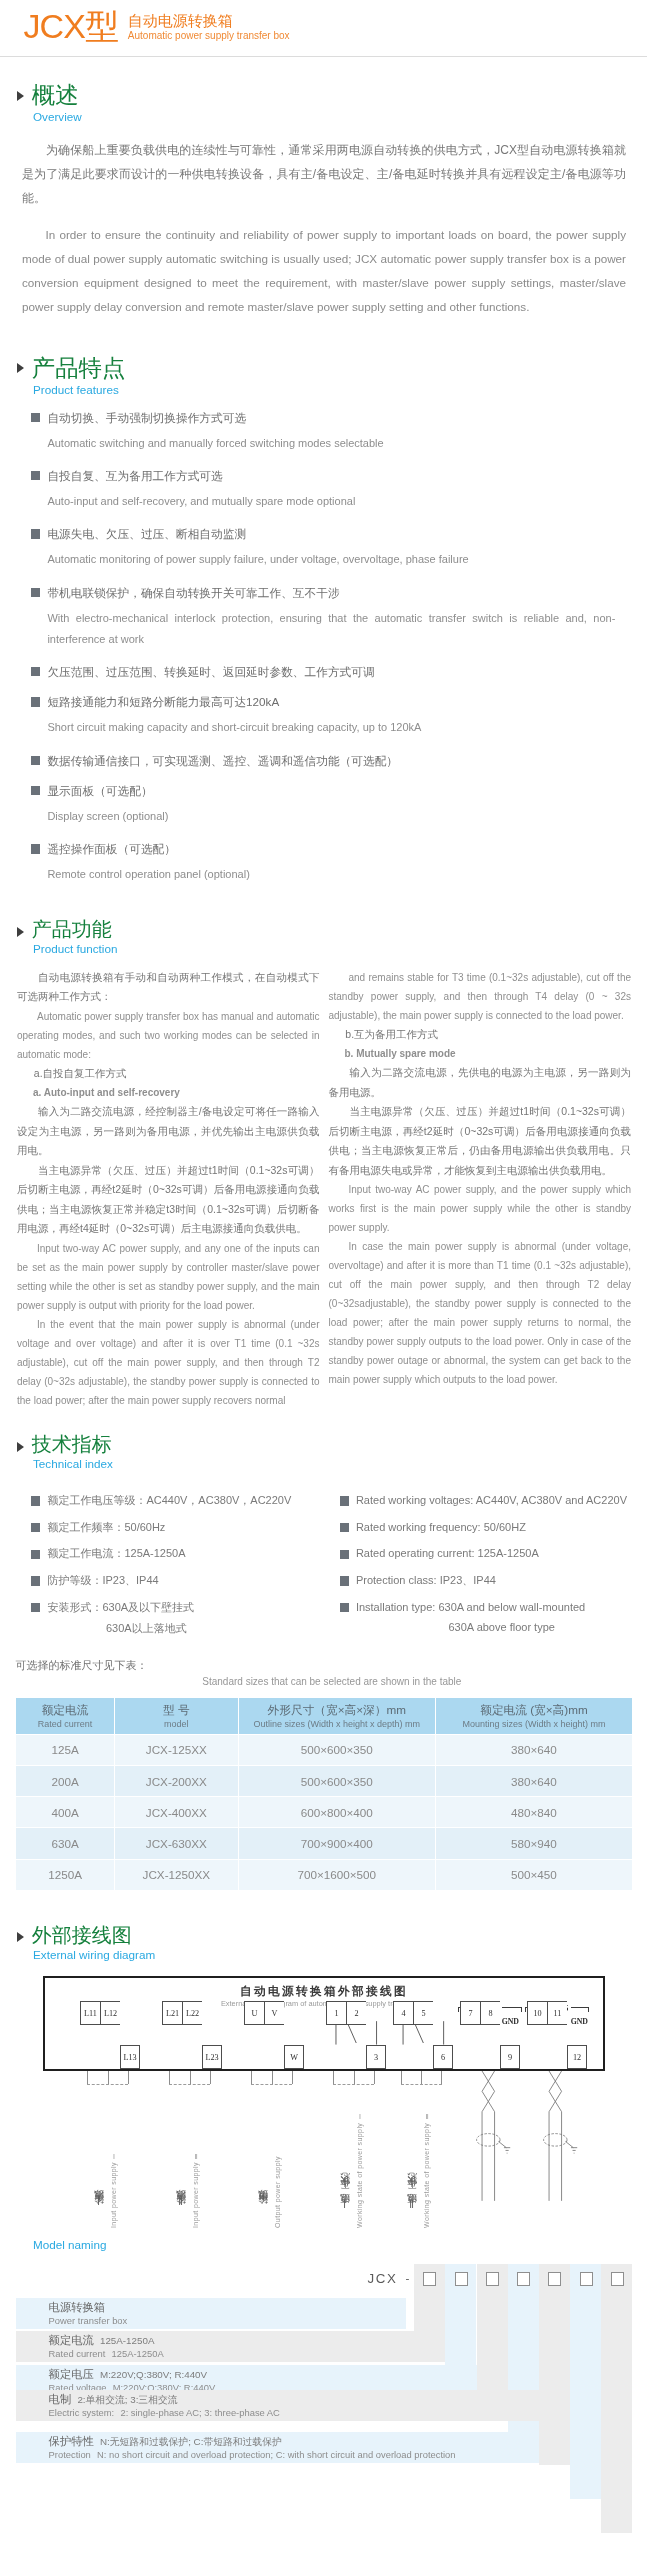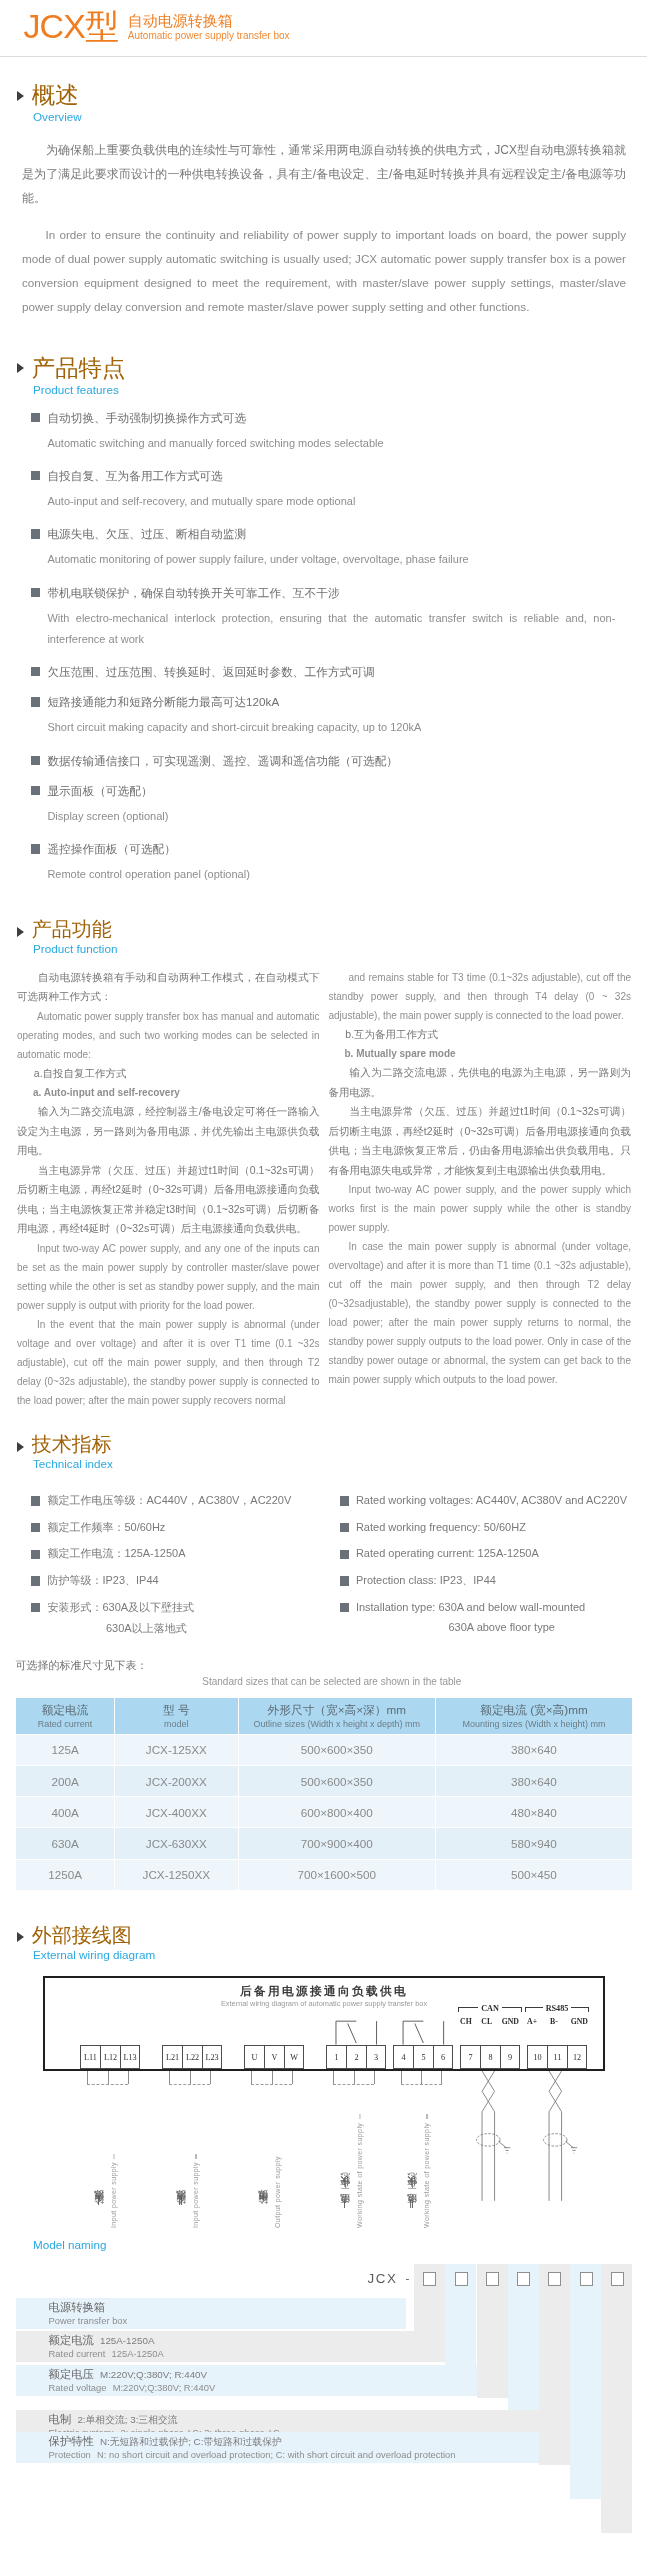--- a/index.html
+++ b/index.html
@@ -17,21 +17,21 @@
   .hdr-titles { margin: 2.3px 0 0 9.4px; }
   .hdr-zh { color: #f07d1f; font-size: 15px; line-height: 1.25; }
   .hdr-en { color: #f08a35; font-size: 10px; }
   .rule { border-top: 0.8px solid #dcdcdc; margin: 11px 0 0 0; }
 
   
   .sec-head { display: flex; align-items: flex-start; margin-left: 17px; }
   .tri { width: 0; height: 0; border-left: 7.8px solid #3e3e3e;
          border-top: 5.5px solid transparent; border-bottom: 5.5px solid transparent;
          margin: 8.6px 7.8px 0 0; flex: none; }
-  .sec-zh { color: #a16207; font-size: 23.4px; line-height: 1.15; font-weight: normal; }
+  .sec-zh { color: #15803d; font-size: 23.4px; line-height: 1.15; font-weight: normal; }
   .sec-zh.small { font-size: 20px; }
   .sec-en { color: #2aa9e1; font-size: 11.7px; margin: 0.8px 0 0 33px; }
 
   
   .para-zh { font-size: 12px; color: #787878; line-height: 24px; text-align: justify;
              margin: 15.6px 22px 0 22px; text-indent: 2em; }
   .para-en { font-size: 11.7px; color: #8b8b8b; line-height: 24px; text-align: justify;
              margin: 12.5px 22px 0 22px; text-indent: 2em; }
 
   
@@ -69,21 +69,21 @@
   
   .diag-box { position: relative; border: 2.3px solid #1f1f1f; height: 95px; margin: 15.6px 43px 0 43px; background: #fff; }
   .diag-title { text-align: center; font-size: 11.7px; font-weight: bold; color: #3a3a3a;
                 letter-spacing: 2.3px; margin-top: 5.5px; font-family: "Liberation Serif", "DejaVu Serif", serif; }
   .diag-sub { text-align: center; font-size: 7.4px; color: #9a9a9a; margin-top: 0.8px; }
   .tgroup { position: absolute; bottom: 0; display: flex; }
   .cell { width: 20px; height: 24px; border: 0.8px solid #4d4d4d; border-right: none;
           display: flex; align-items: center; justify-content: center;
           font-size: 8.2px; color: #2e2e2e; background: #fff;
           font-family: "Liberation Serif", "DejaVu Serif", serif; }
-  .cell:last-child { border-right: 0.8px solid #4d4d4d; }
+  .cell:last-child { border-right: 0.8px solid #4d4d4d; margin-top: 44px; }
   .pins { position: absolute; top: 39px; display: flex; justify-content: space-between;
           font-size: 7.8px; font-weight: bold; color: #2e2e2e;
           font-family: "Liberation Serif", "DejaVu Serif", serif; align-items: flex-end; }
   .bkt { position: absolute; top: 26px; display: flex; align-items: center; height: 9.4px; }
   .bkt i { flex: 1; border-top: 0.8px solid #3c3c3c; position: relative; height: 4.7px; }
   .bkt i:first-child:before { content: ""; position: absolute; left: 0; top: 0; width: 0.8px; height: 4.7px; background: #3c3c3c; }
   .bkt i:last-child:after  { content: ""; position: absolute; right: 0; top: 0; width: 0.8px; height: 4.7px; background: #3c3c3c; }
   .bkt span { font-size: 8.2px; font-weight: bold; color: #2e2e2e; padding: 0 3.1px;
               font-family: "Liberation Serif", "DejaVu Serif", serif; }
   .sw-svg { position: absolute; left: 0; top: 0; }
@@ -340,21 +340,21 @@
   </div>
 
   <div style="margin-top:33px">
     <div class="sec-head">
       <span class="tri"></span>
       <span class="sec-zh small">外部接线图</span>
     </div>
     <div class="sec-en">External wiring diagram</div>
 
     <div class="diag-box">
-      <div class="diag-title">后备用电源接通向负载供电</div>
+      <div class="diag-title">自动电源转换箱外部接线图</div>
       <div class="diag-sub">External wiring diagram of automatic power supply transfer box</div>
 
       <svg class="sw-svg" width="557" height="91" viewBox="0 0 714 116">
         <g stroke="#555" stroke-width="1.2" fill="none">
           <path d="M373 85 V55 H399"></path>
           <path d="M425 85 V55"></path>
           <path d="M399 83 L388 58"></path>
           <path d="M459 85 V55 H485"></path>
           <path d="M511 85 V55"></path>
           <path d="M485 83 L474 58"></path>
@@ -500,21 +500,21 @@
         <div class="l2"><span>Power transfer box</span><span class="ndesc"></span></div>
       </div>
       <div class="nrow" style="top:67px;width:429px;background:#ececec">
         <div class="l1"><span>额定电流</span><span class="ndesc">125A-1250A</span></div>
         <div class="l2"><span>Rated current</span><span class="ndesc">125A-1250A</span></div>
       </div>
       <div class="nrow" style="top:101px;width:461px;background:#e7f3fb">
         <div class="l1"><span>额定电压</span><span class="ndesc">M:220V;Q:380V; R:440V</span></div>
         <div class="l2"><span>Rated voltage</span><span class="ndesc">M:220V;Q:380V; R:440V</span></div>
       </div>
-      <div class="nrow" style="top:146px;width:552px;background:#ececec">
+      <div class="nrow" style="top:126px;width:552px;background:#ececec">
         <div class="l1"><span>电制</span><span class="ndesc">2:单相交流; 3:三相交流</span></div>
         <div class="l2"><span>Electric system:</span><span class="ndesc">2: single-phase AC; 3: three-phase AC</span></div>
       </div>
       <div class="nrow" style="top:168px;width:523px;background:#e7f3fb">
         <div class="l1"><span>保护特性</span><span class="ndesc">N:无短路和过载保护;  C:带短路和过载保护</span></div>
         <div class="l2"><span>Protection</span><span class="ndesc">N: no short circuit and overload protection; C: with short circuit and overload protection</span></div>
       </div>
 
     </div>
   </div>

